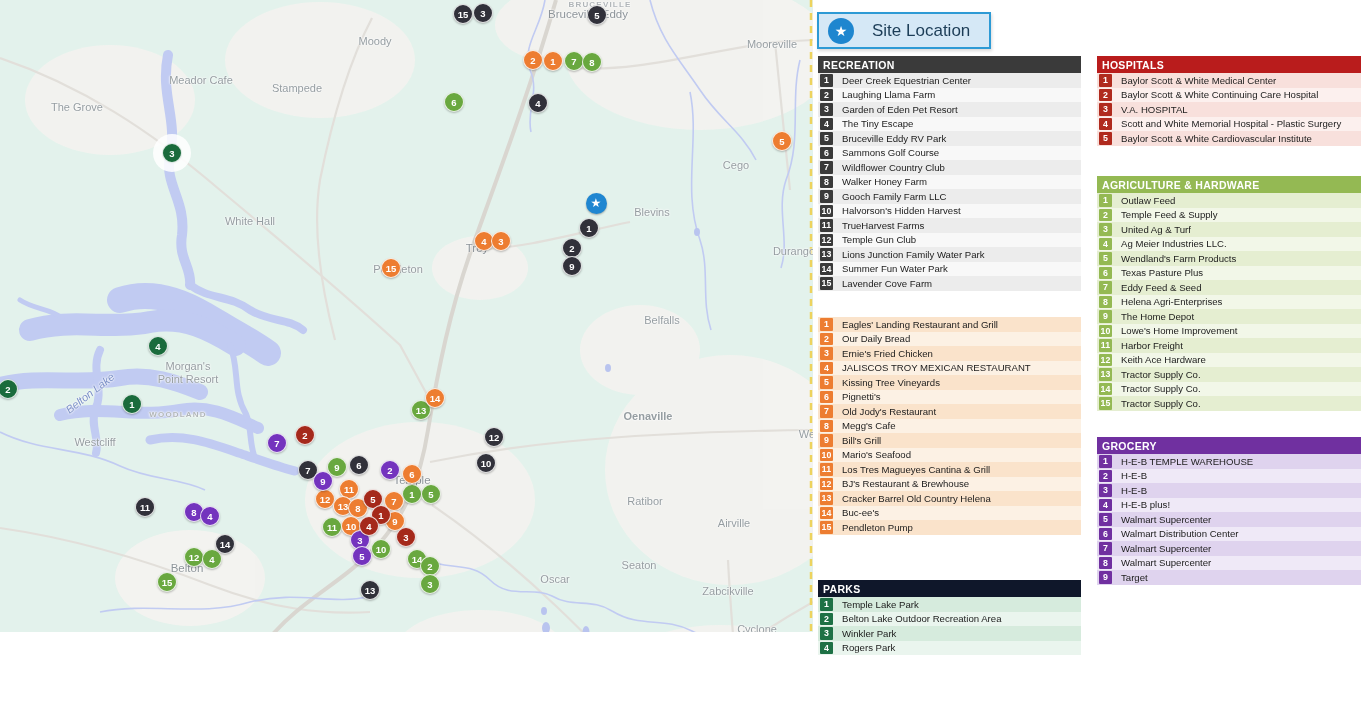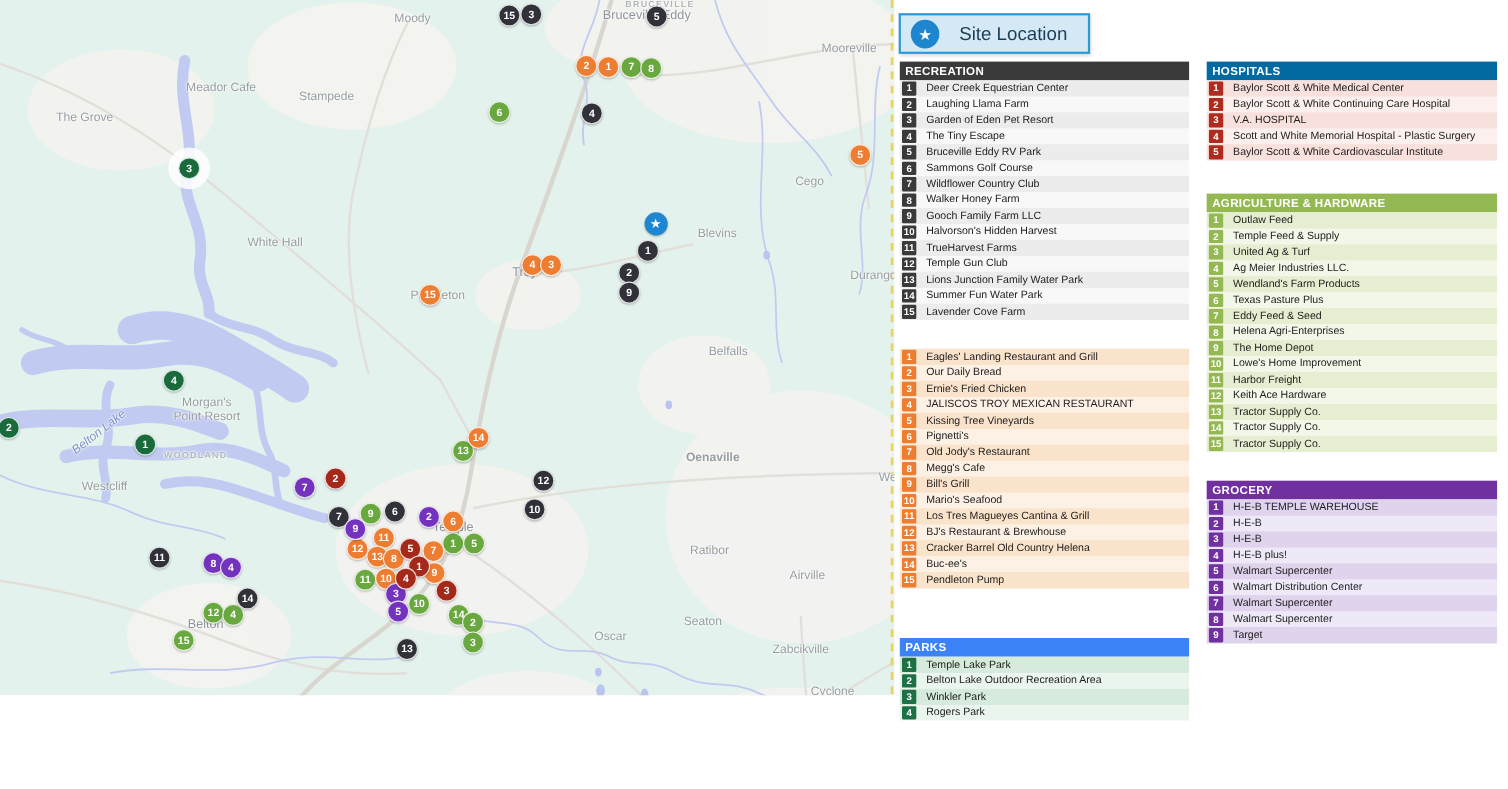--- a/index.html
+++ b/index.html
@@ -102,21 +102,21 @@
         <ellipse cx="697" cy="232" rx="3" ry="4"></ellipse>
         <ellipse cx="608" cy="368" rx="3" ry="4"></ellipse>
         <ellipse cx="544" cy="611" rx="3" ry="4"></ellipse>
       </g>
 
       <line x1="811" y1="0" x2="811" y2="717" stroke="#edd35e" stroke-width="2.5" stroke-dasharray="7 6"></line>
     </svg>
     <div id="label-layer">
         <div class="map-label caps" style="left: 600px; top: 4px;">BRUCEVILLE</div>
         <div class="map-label big" style="left: 588px; top: 14px;">Bruceville-Eddy</div>
-        <div class="map-label" style="left: 375px; top: 17px;">Moody</div>
+        <div class="map-label" style="left: 375px; top: 41px;">Moody</div>
         <div class="map-label" style="left: 772px; top: 44px;">Mooreville</div>
         <div class="map-label" style="left: 201px; top: 80px;">Meador Cafe</div>
         <div class="map-label" style="left: 297px; top: 88px;">Stampede</div>
         <div class="map-label" style="left: 77px; top: 107px;">The Grove</div>
         <div class="map-label" style="left: 736px; top: 165px;">Cego</div>
         <div class="map-label" style="left: 652px; top: 212px;">Blevins</div>
         <div class="map-label" style="left: 250px; top: 221px;">White Hall</div>
         <div class="map-label big" style="left: 477px; top: 248px;">Troy</div>
         <div class="map-label" style="left: 794px; top: 251px;">Durango</div>
         <div class="map-label" style="left: 398px; top: 269px;">Pendleton</div>
@@ -336,42 +336,42 @@
           <span class="badge" style="background: rgb(237, 125, 49);">14</span>
           <span class="row-label">Buc-ee's</span>
         </div>
         <div class="row" style="background: rgb(250, 227, 203);">
           <span class="badge" style="background: rgb(237, 125, 49);">15</span>
           <span class="row-label">Pendleton Pump</span>
         </div>
       </div>
   </div>
   <div class="panel" style="left:818px;top:580px;width:263px;">
-    <div class="panel-header" style="background: #3b82f6;">PARKS</div>
+    <div class="panel-header" style="background: #0f172a;">PARKS</div>
     <div class="panel-rows">
         <div class="row" style="background: rgb(214, 235, 221);">
           <span class="badge" style="background: rgb(30, 113, 69);">1</span>
           <span class="row-label">Temple Lake Park</span>
         </div>
         <div class="row" style="background: rgb(234, 245, 238);">
           <span class="badge" style="background: rgb(30, 113, 69);">2</span>
           <span class="row-label">Belton Lake Outdoor Recreation Area</span>
         </div>
         <div class="row" style="background: rgb(214, 235, 221);">
           <span class="badge" style="background: rgb(30, 113, 69);">3</span>
           <span class="row-label">Winkler Park</span>
         </div>
         <div class="row" style="background: rgb(234, 245, 238);">
           <span class="badge" style="background: rgb(30, 113, 69);">4</span>
           <span class="row-label">Rogers Park</span>
         </div>
       </div>
   </div>
   <div class="panel" style="left:1097px;top:56px;width:264px;">
-    <div class="panel-header" style="background: #0369a1;">HOSPITALS</div>
+    <div class="panel-header" style="background: #b91c1c;">HOSPITALS</div>
     <div class="panel-rows">
         <div class="row" style="background: rgb(248, 224, 220);">
           <span class="badge" style="background: rgb(176, 42, 30);">1</span>
           <span class="row-label">Baylor Scott &amp; White Medical Center</span>
         </div>
         <div class="row" style="background: rgb(252, 240, 238);">
           <span class="badge" style="background: rgb(176, 42, 30);">2</span>
           <span class="row-label">Baylor Scott &amp; White Continuing Care Hospital</span>
         </div>
         <div class="row" style="background: rgb(248, 224, 220);">

